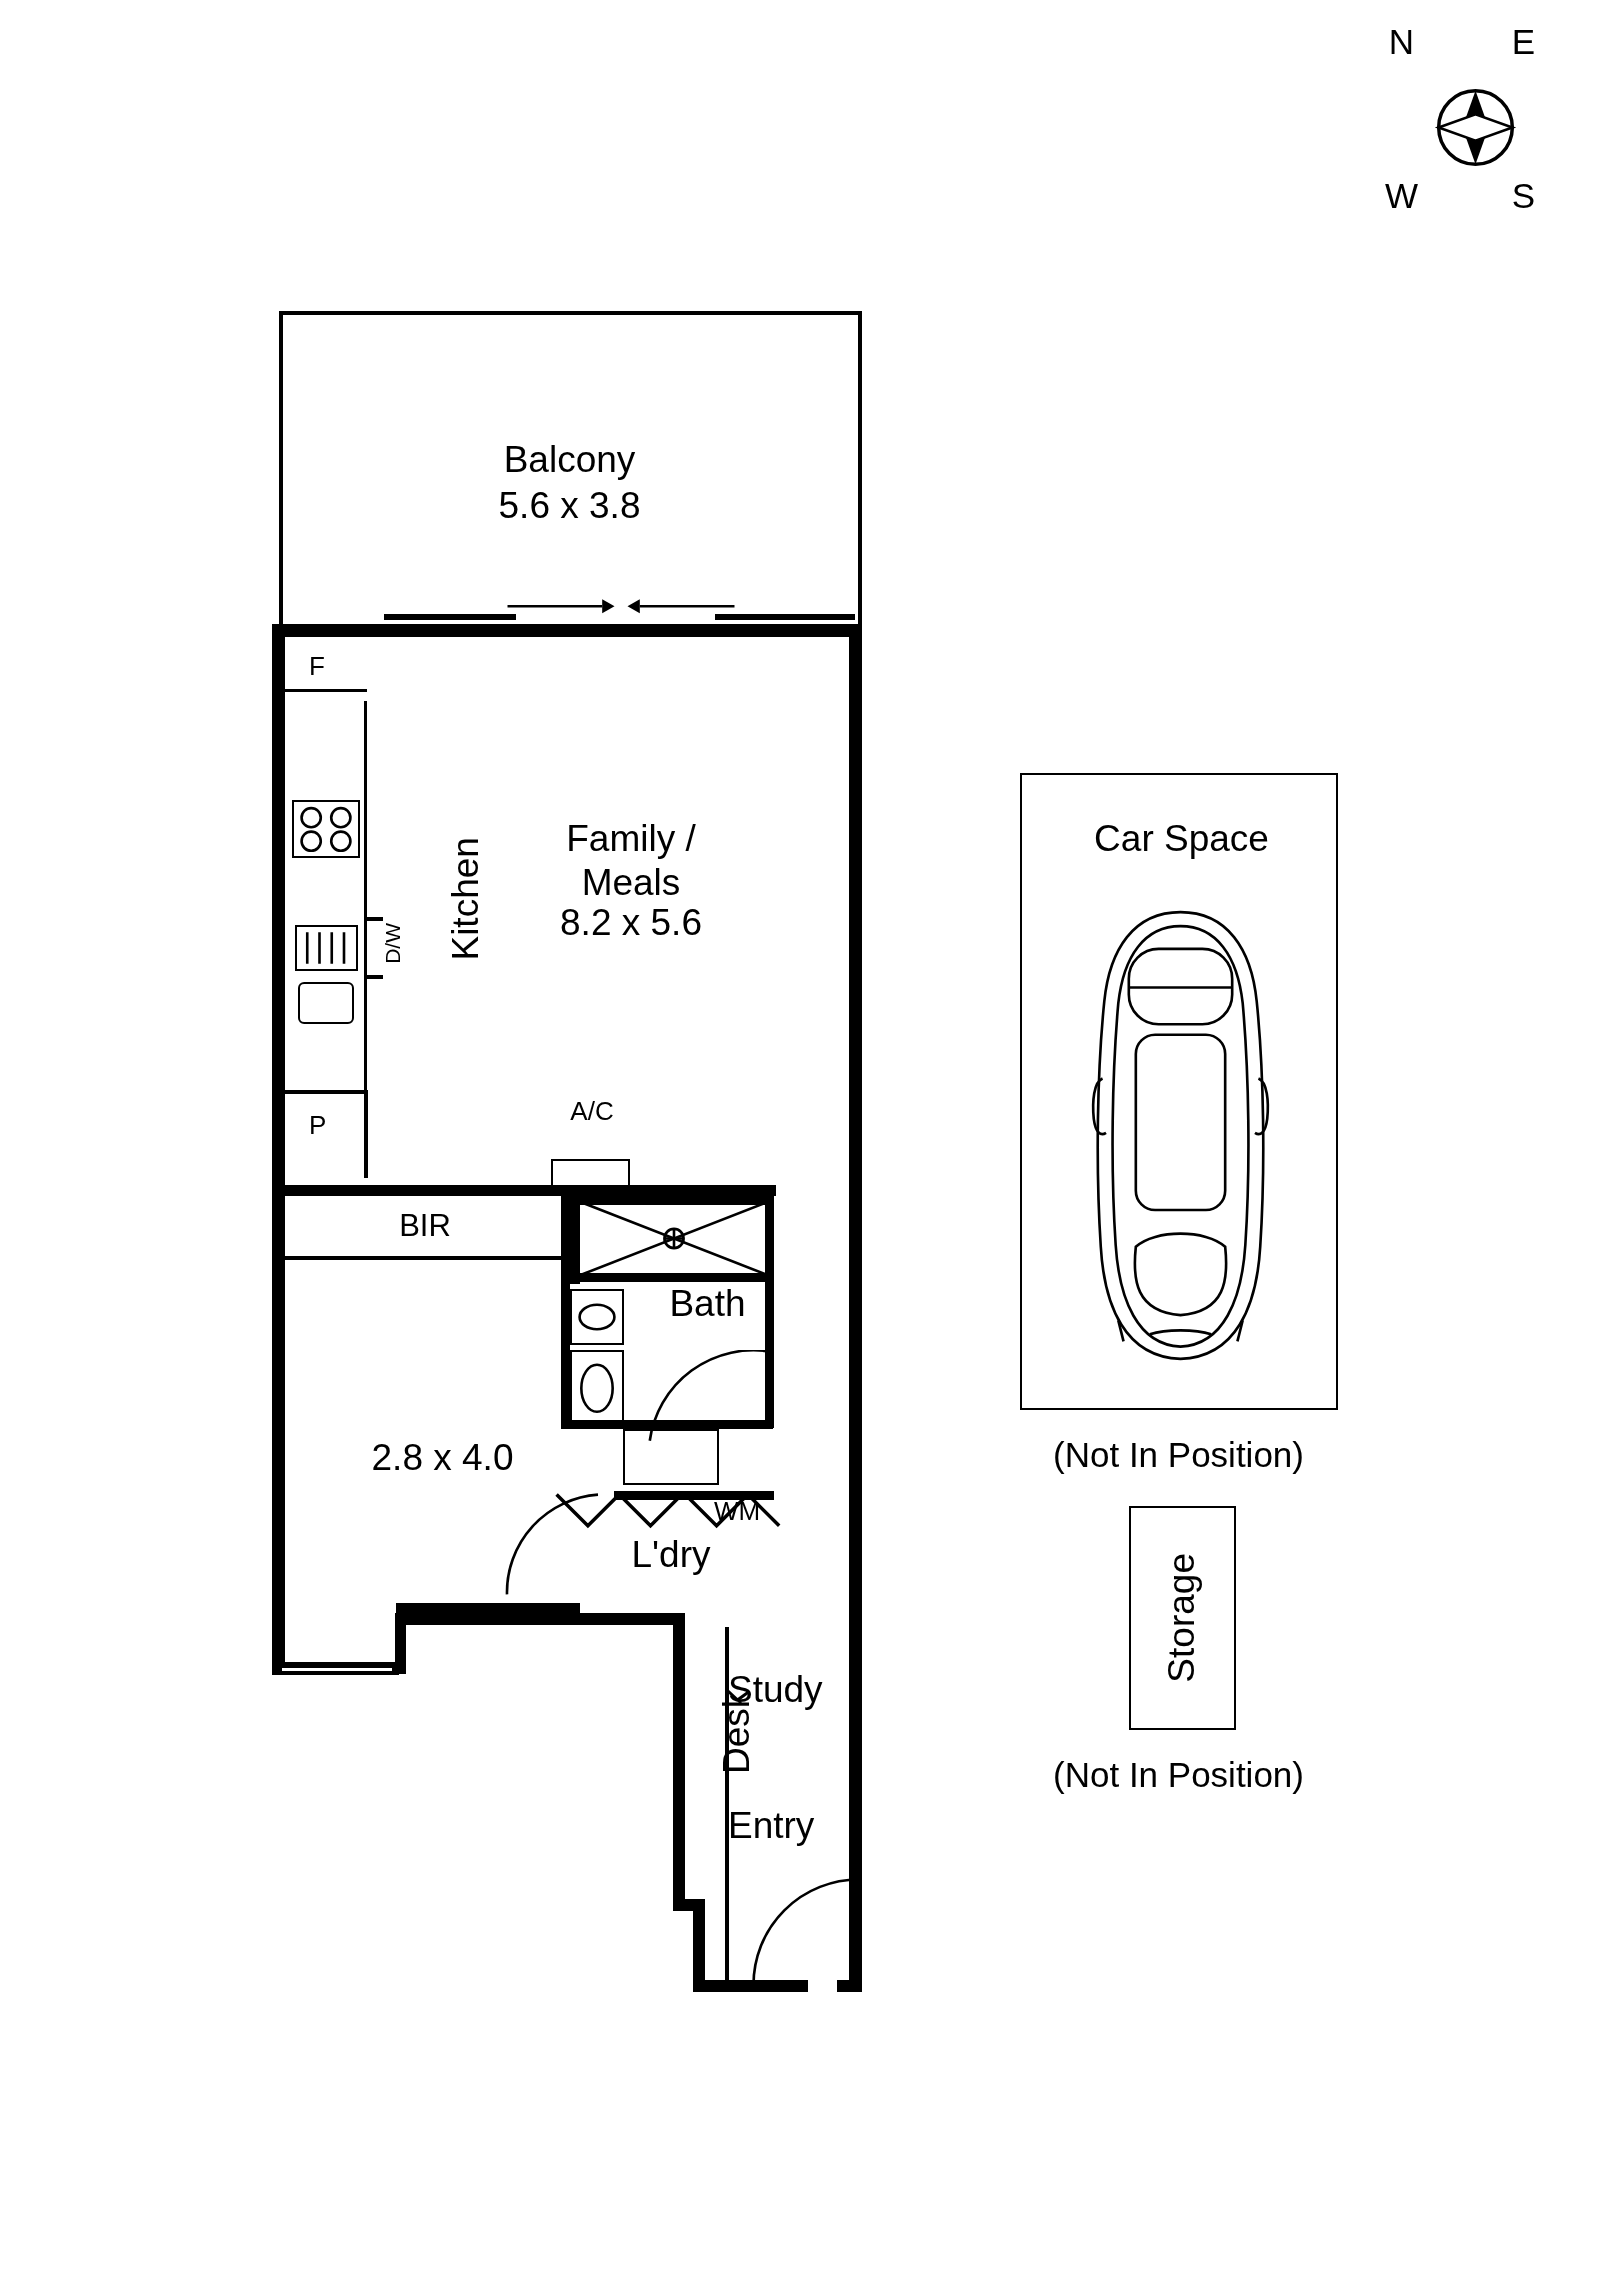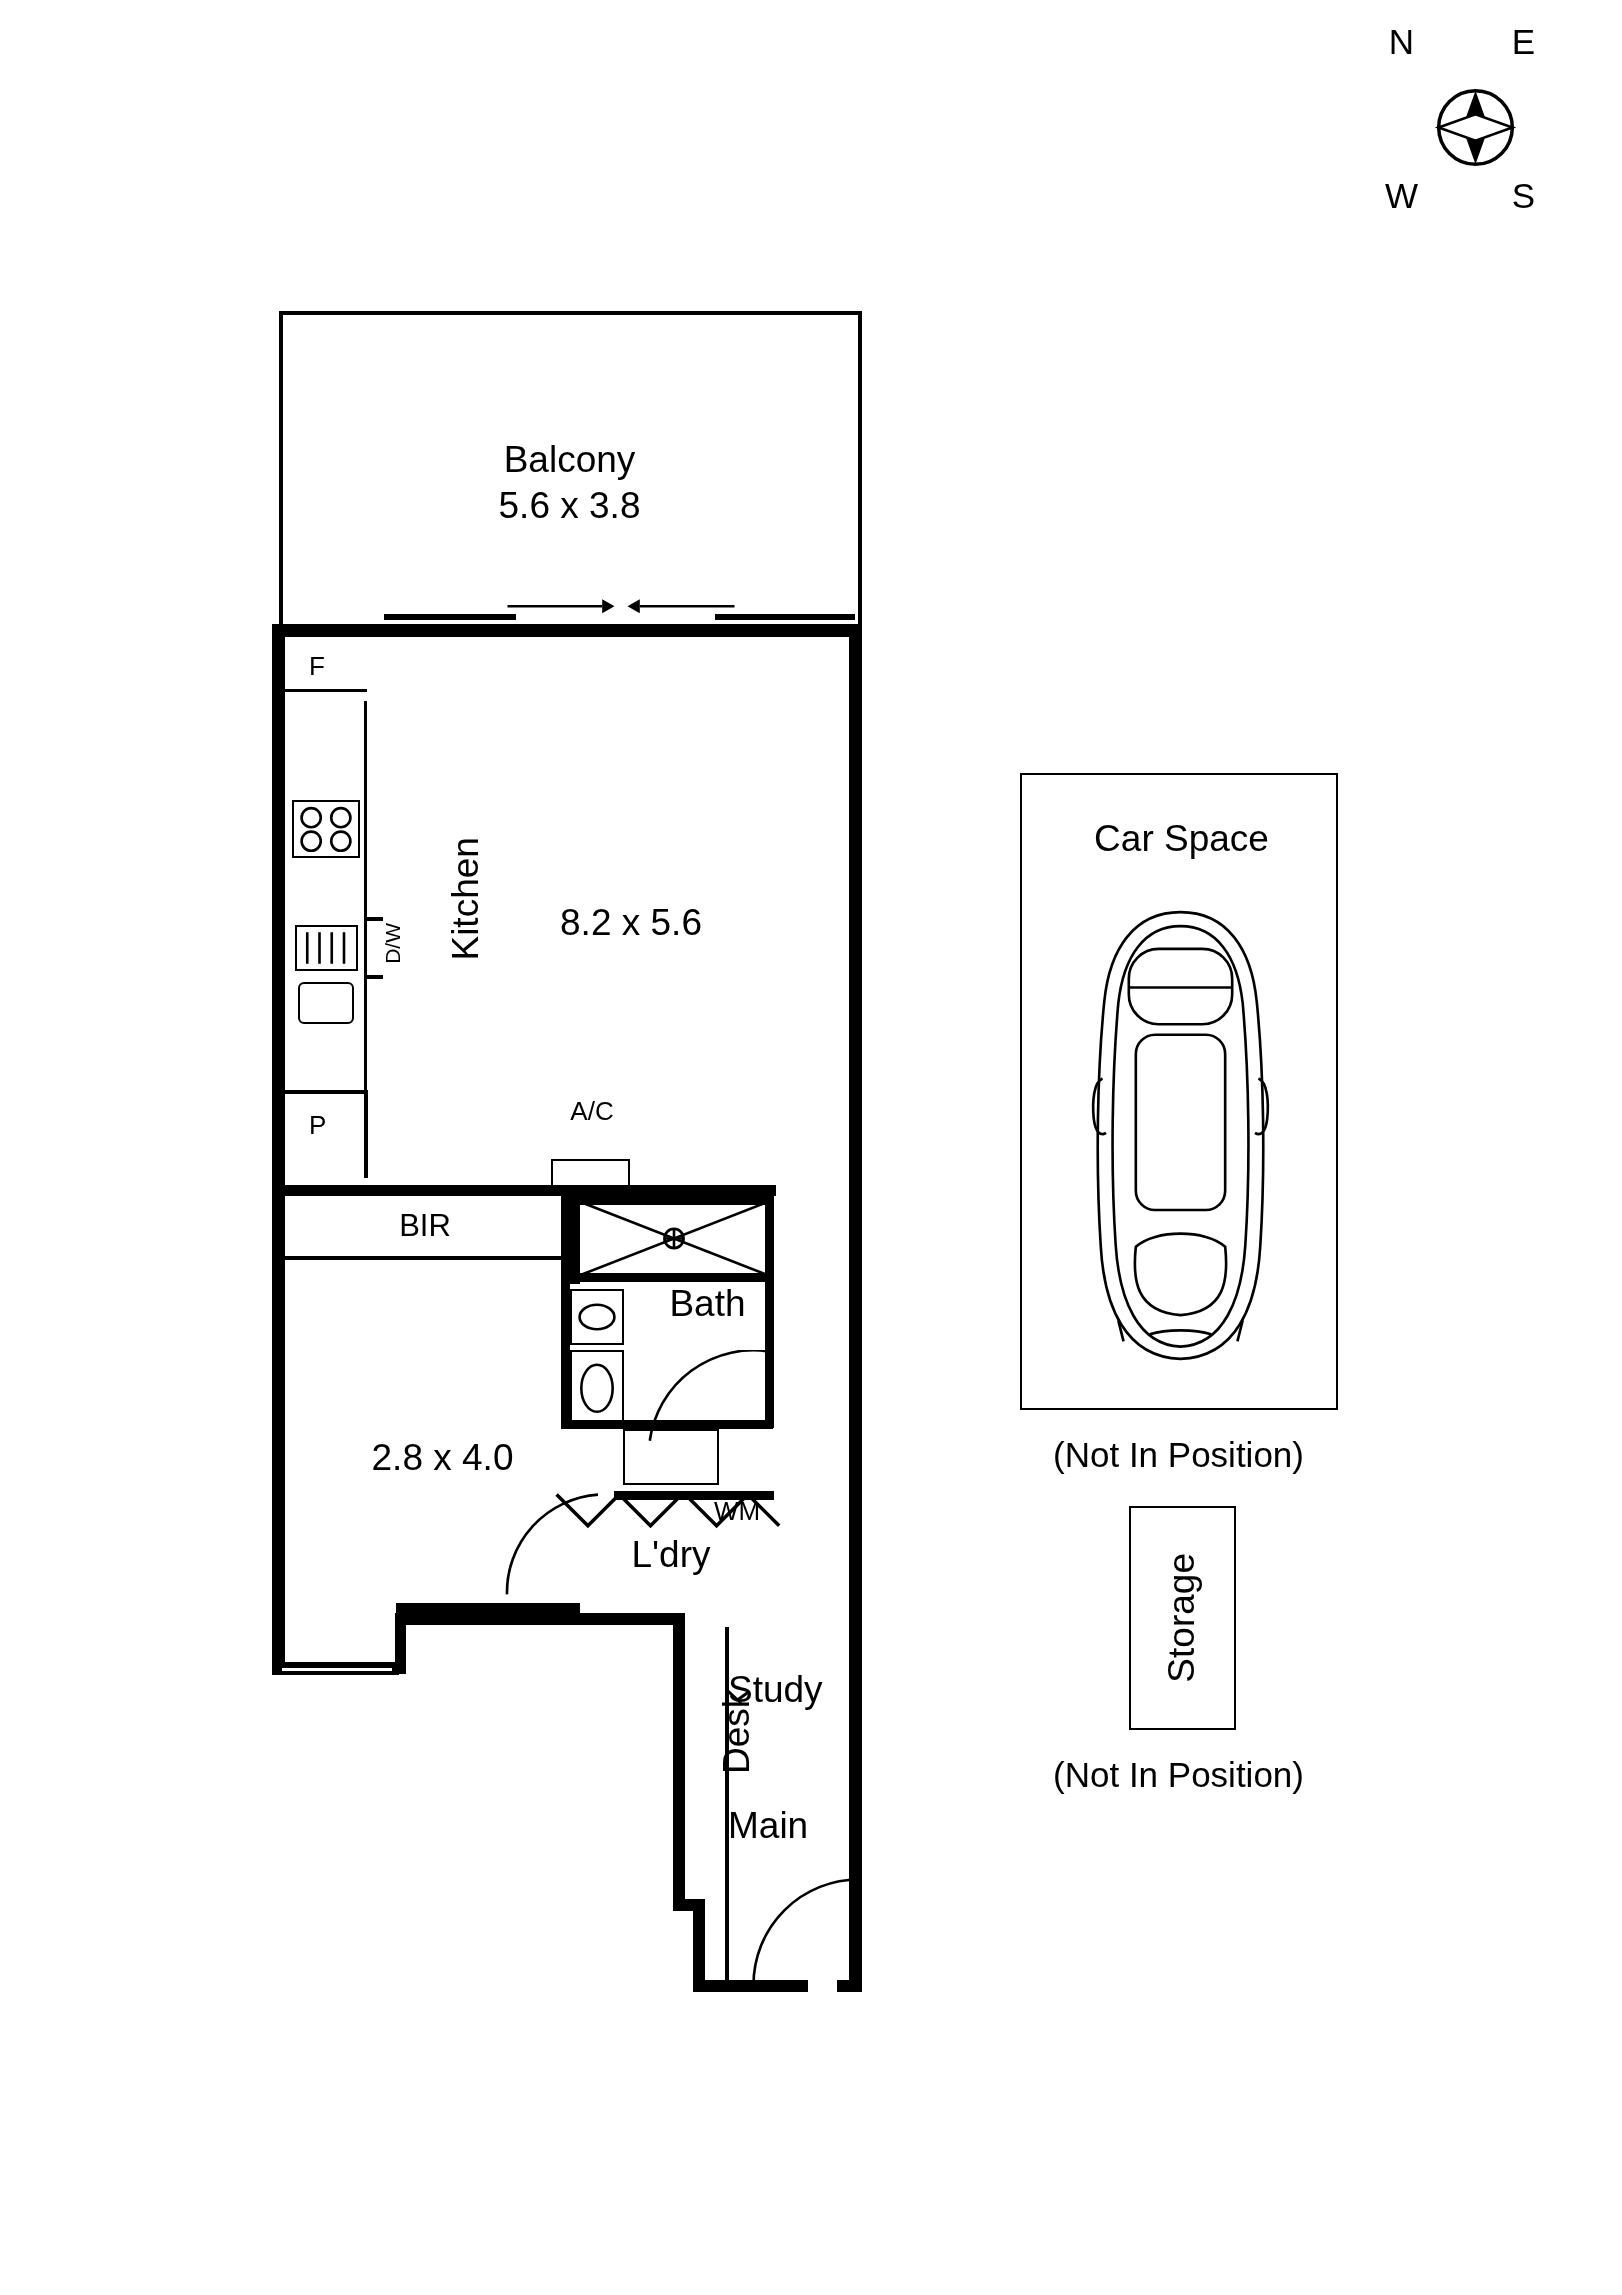--- a/index.html
+++ b/index.html
@@ -128,20 +128,22 @@
   <div class="wall" style="left:364px; top:917px; width:19.3px; height:3.5px;"></div>
   <div class="wall" style="left:364px; top:975px; width:19.3px; height:3.5px;"></div>
   <div class="label t-xs rot90" style="left:354px; top:931px; width:79px;">D/W</div>
 
   <div class="thin" style="left:285px; top:1090px; width:82px; height:3.5px;"></div>
   <div class="thin" style="left:364px; top:1090px; width:3.5px; height:88px;"></div>
   <div class="label t-sm" style="left:309px; top:1110px; width:53px; text-align:left;">P</div>
 
   <div class="label t-xl rot90" style="left:352px; top:877px; width:228px;">Kitchen</div>
 
+  <div class="label t-xl" style="left:517px; top:817px; width:228px;">Family /
+Meals</div>
   <div class="label t-xl" style="left:517px; top:901px; width:228px;">8.2 x 5.6</div>
 
   <div class="outline" style="left:551px; top:1159px; width:79px; height:28px;"></div>
   <div class="label t-sm" style="left:544px; top:1096px; width:96px;">A/C</div>
 
   <div class="wall" style="left:285px; top:1185px; width:491px; height:10.5px;"></div>
 
   <div class="thin" style="left:285px; top:1256px; width:281px; height:3.5px;"></div>
   <div class="label t-md" style="left:346px; top:1208px; width:158px;">BIR</div>
 
@@ -194,21 +196,21 @@
 
   <svg class="abs" style="left:500px; top:1491px;" width="105" height="114" viewBox="0 0 120 130">
     <path d="M112 4 A 112 112 0 0 0 8 118" fill="none" stroke="#000" stroke-width="3"></path>
     <line x1="112" y1="4" x2="112" y2="4" stroke="#000" stroke-width="3"></line>
   </svg>
   <div class="wall" style="left:396px; top:1603px; width:184px; height:10.5px;"></div>
 
   <div class="thin" style="left:725px; top:1627px; width:3.5px; height:363px;"></div>
   <div class="label t-xl rot90" style="left:640px; top:1710px; width:193px;">Desk</div>
   <div class="label t-xl" style="left:728px; top:1668px; width:167px; text-align:left;">Study</div>
-  <div class="label t-xl" style="left:728px; top:1804px; width:167px; text-align:left;">Main</div>
+  <div class="label t-xl" style="left:728px; top:1804px; width:167px; text-align:left;">Entry</div>
 
   <svg class="abs" style="left:750px; top:1876px;" width="114" height="114" viewBox="0 0 130 130">
     <path d="M4 124 A 120 120 0 0 1 124 4" fill="none" stroke="#000" stroke-width="3"></path>
   </svg>
 
   <div class="abs" style="left:1020px; top:773px; width:318px; height:637px; border:2.6px solid #000; box-sizing:border-box;"></div>
   <div class="label t-xl" style="left:1050px; top:817px; width:263px;">Car Space</div>
 
   <svg class="abs" style="left:1071px; top:903px;" width="219" height="465" viewBox="0 0 250 530">
     <g fill="none" stroke="#000" stroke-width="3">

